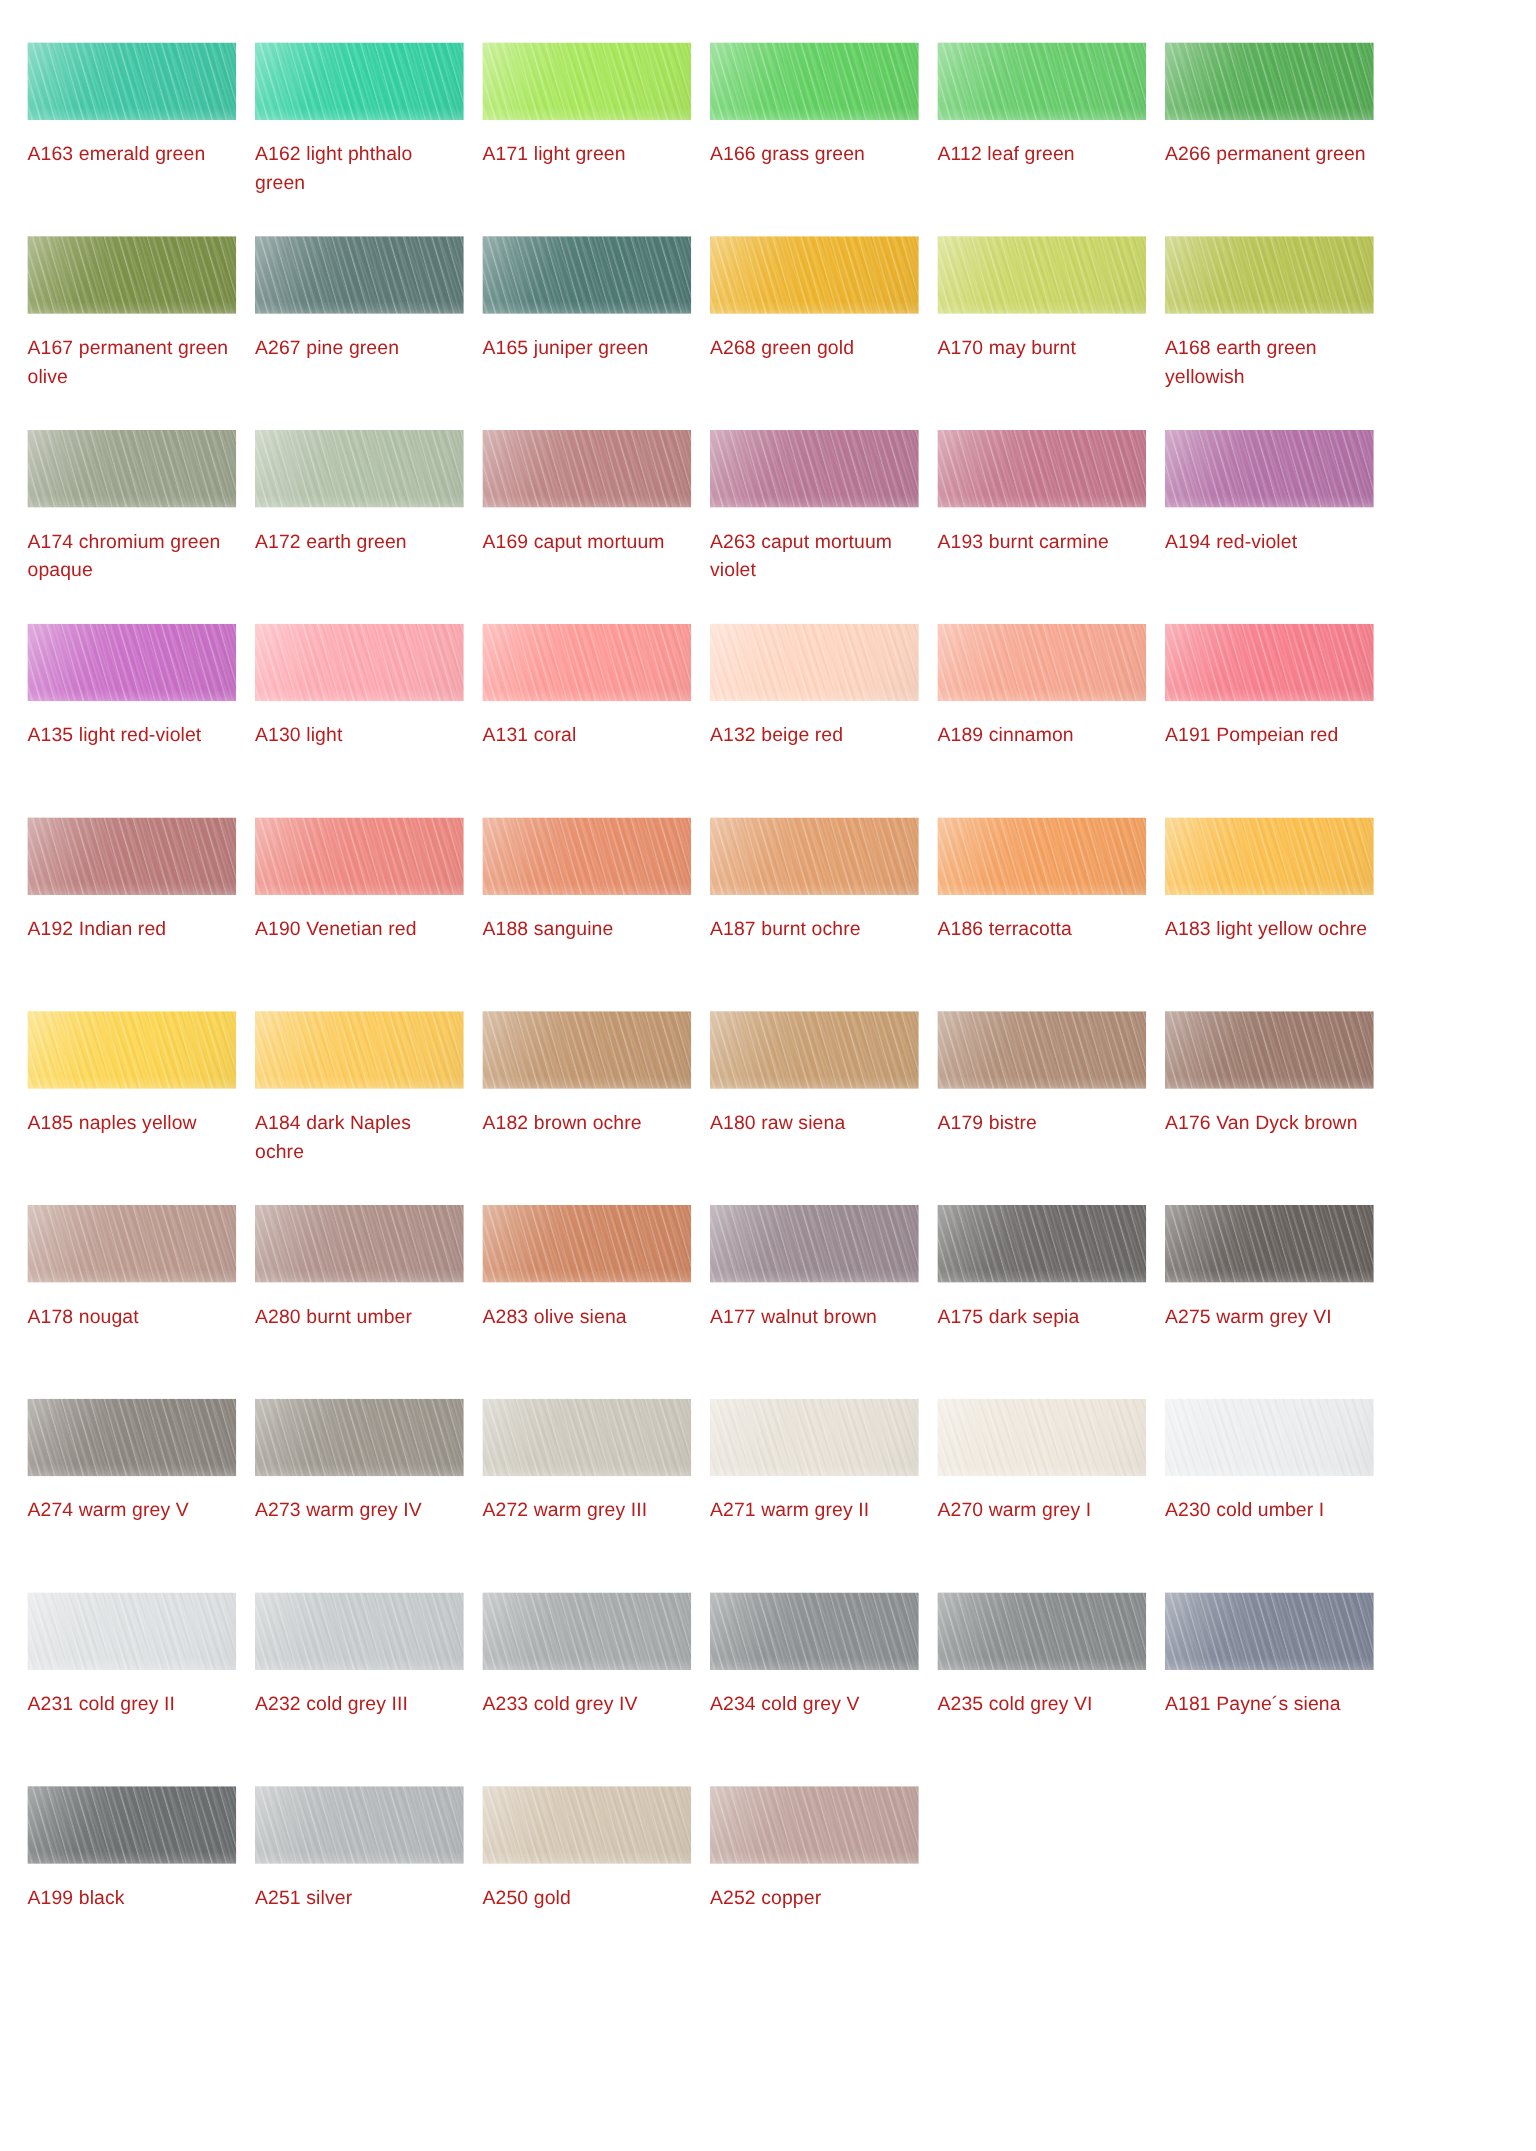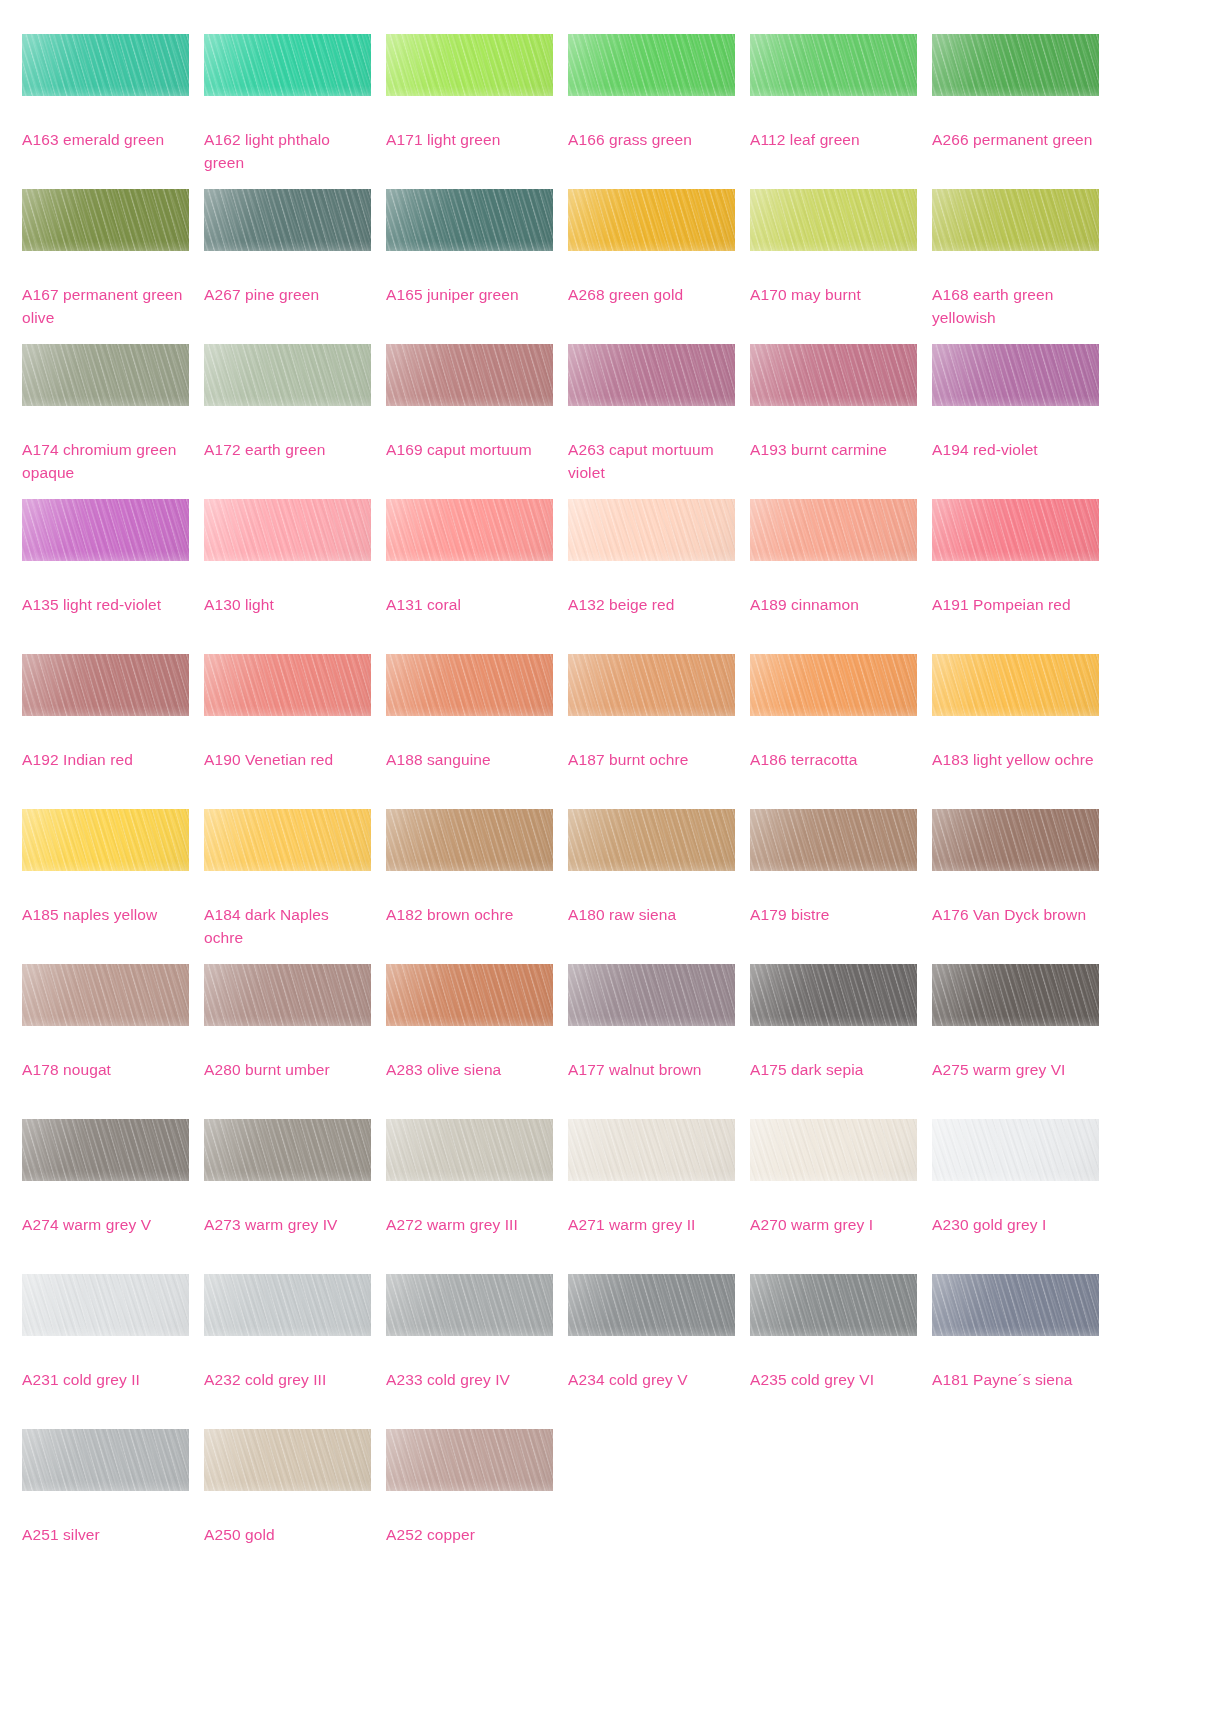--- a/index.html
+++ b/index.html
@@ -103,24 +103,24 @@
     position: absolute;
     left: 0; right: 0; bottom: 0;
     height: 10px;
     background: linear-gradient(to bottom,
       rgba(255,255,255,0.00) 0%,
       rgba(255,255,255,0.10) 60%,
       rgba(255,255,255,0.22) 100%);
   }
 
   .swatch-label {
-    margin-top: 32px;
+    margin-top: 16px;
     font-size: 15.5px;
     line-height: 23px;
-    color: #ec4899;
+    color: #b91c1c;
     letter-spacing: 0.1px;
     width: 162px;
     word-wrap: break-word;
   }
 </style>
 </head>
 <body>
 
 <div id="chart-sheet">
   <div class="swatch-grid">
@@ -595,21 +595,21 @@
         <div class="swatch-label">A270 warm grey I</div>
       </div>
       <div class="swatch-cell">
         <div class="swatch-chip">
           <div class="chip-base" style="background: rgb(236, 238, 240);"></div>
           <div class="chip-grain"></div>
           <div class="chip-strokes"></div>
           <div class="chip-sheen"></div>
           <div class="chip-edge"></div>
         </div>
-        <div class="swatch-label">A230 gold grey I</div>
+        <div class="swatch-label">A230 cold umber I</div>
       </div>
       <div class="swatch-cell">
         <div class="swatch-chip">
           <div class="chip-base" style="background: rgb(223, 226, 228);"></div>
           <div class="chip-grain"></div>
           <div class="chip-strokes"></div>
           <div class="chip-sheen"></div>
           <div class="chip-edge"></div>
         </div>
         <div class="swatch-label">A231 cold grey II</div>
@@ -656,20 +656,30 @@
       </div>
       <div class="swatch-cell">
         <div class="swatch-chip">
           <div class="chip-base" style="background: rgb(126, 133, 151);"></div>
           <div class="chip-grain"></div>
           <div class="chip-strokes"></div>
           <div class="chip-sheen"></div>
           <div class="chip-edge"></div>
         </div>
         <div class="swatch-label">A181 Payne´s siena</div>
+      </div>
+      <div class="swatch-cell">
+        <div class="swatch-chip">
+          <div class="chip-base" style="background: rgb(108, 112, 113);"></div>
+          <div class="chip-grain"></div>
+          <div class="chip-strokes"></div>
+          <div class="chip-sheen"></div>
+          <div class="chip-edge"></div>
+        </div>
+        <div class="swatch-label">A199 black</div>
       </div>
       <div class="swatch-cell">
         <div class="swatch-chip">
           <div class="chip-base" style="background: rgb(182, 186, 188);"></div>
           <div class="chip-grain"></div>
           <div class="chip-strokes"></div>
           <div class="chip-sheen"></div>
           <div class="chip-edge"></div>
         </div>
         <div class="swatch-label">A251 silver</div>

